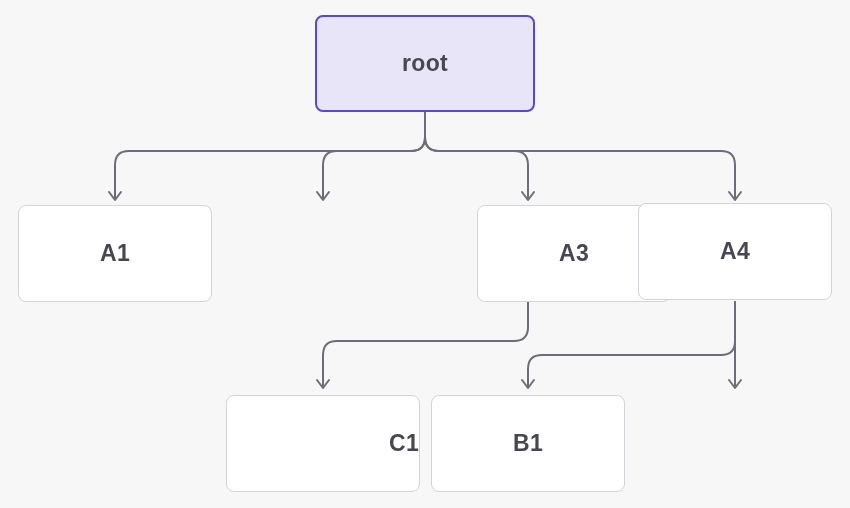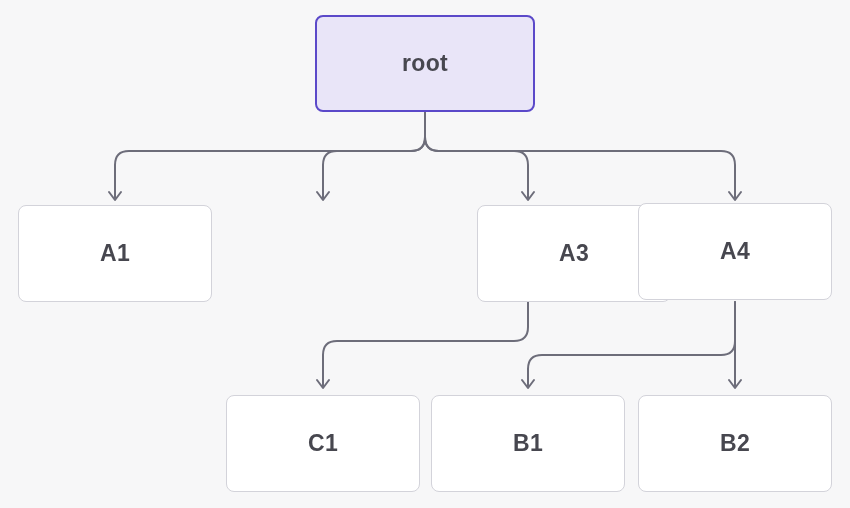--- a/index.html
+++ b/index.html
@@ -52,21 +52,21 @@
     top: 15px;
     width: 220px;
     height: 97px;
     background: #e9e5f8;
     border: 2px solid #5b49c9;
   }
   .node.a1 { left: 18px;  top: 205px; }
   .node.a2 { left: 226px; top: 205px; }
   .node.a3 { left: 445px; top: 205px; margin-left: 32px; }
   .node.a4 { left: 638px; top: 203px; }
-  .node.c1 { left: 226px; top: 395px; }
+  .node.c1 { left: 226px; top: 395px; justify-content: flex-end; }
   .node.b1 { left: 431px; top: 395px; }
   .node.b2 { left: 638px; top: 395px; }
 </style>
 </head>
 <body>
 
 <div class="canvas">
 
   <svg class="edges-layer" viewBox="0 0 850 508" xmlns="http://www.w3.org/2000/svg">
 
@@ -110,17 +110,14 @@
   </div>
 
   <div class="node c1">
     <span>C1</span>
   </div>
 
   <div class="node b1">
     <span>B1</span>
   </div>
 
-  <div class="node b2">
-    <span>B2</span>
-  </div>
 
 </div>
 
 </body></html>

